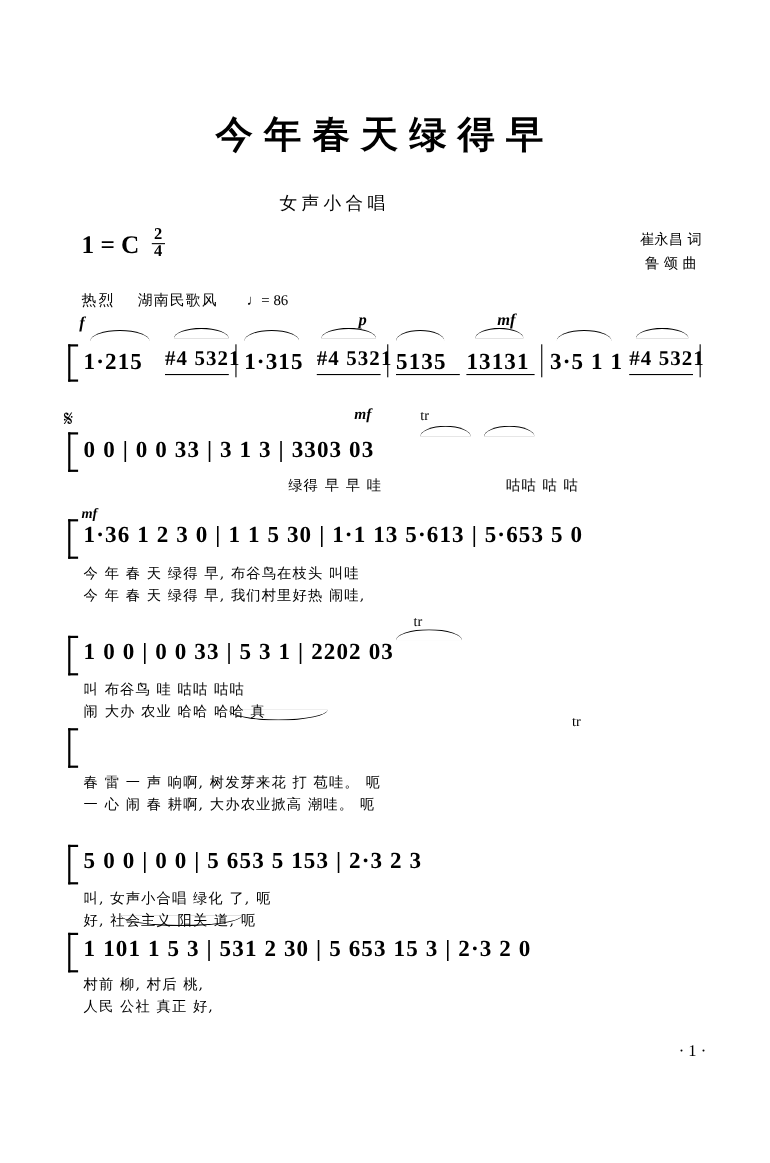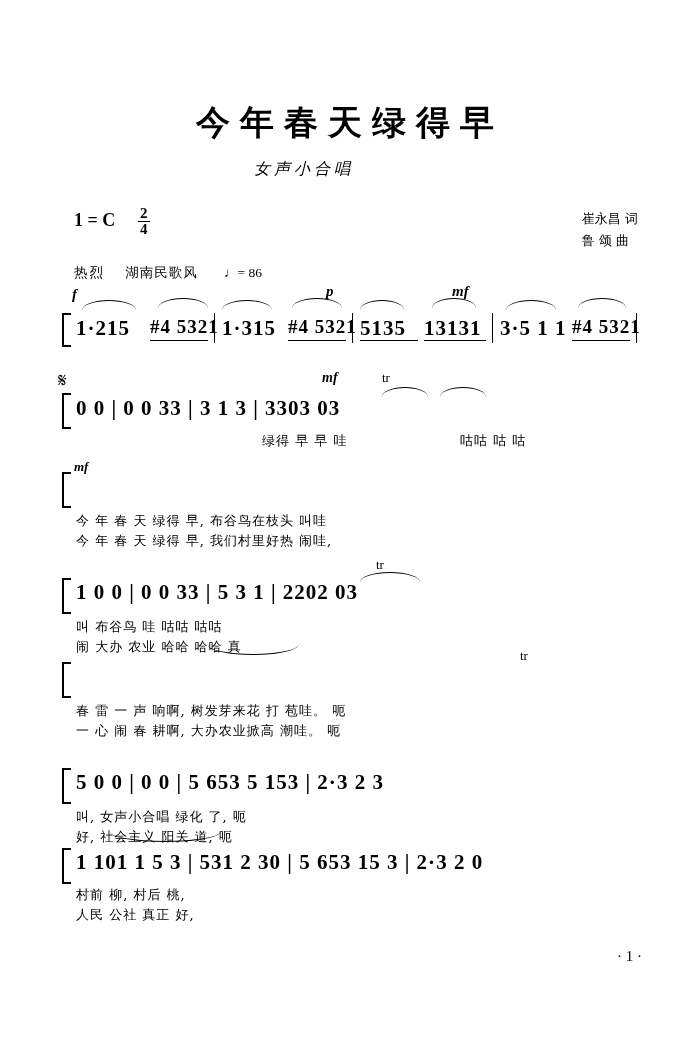--- a/index.html
+++ b/index.html
@@ -28,54 +28,53 @@
     left: 0;
     width: 700px;
     text-align: center;
     font-size: 34px;
     letter-spacing: 10px;
     font-family: "DejaVu Serif", serif;
     font-weight: 600;
   }
   .subtitle {
     position: absolute;
-    top: 159px;
+    top: 175px;
     left: 0;
     width: 608px;
     text-align: center;
     font-size: 16px;
     letter-spacing: 4px;
     font-family: "DejaVu Serif", serif;
-    font-style: italic;
   }
   .key-sig {
     position: absolute;
     top: 210px;
     left: 74px;
-    font-size: 18px;
+    font-size: 23px;
     font-weight: bold;
     font-family: "Liberation Serif", serif;
   }
   .timesig {
     position: absolute;
     top: 206px;
     left: 138px;
     font-size: 15px;
     font-weight: bold;
     text-align: center;
     line-height: 1.0;
   }
   .timesig .num { display: block; border-bottom: 1.6px solid #000; padding: 0 2px;}
   .timesig .den { display: block; padding: 0 2px;}
 
   .credits {
     position: absolute;
     top: 208px;
     right: 62px;
-    text-align: left;
+    text-align: center;
     font-size: 13px;
     line-height: 22px;
     font-family: "DejaVu Serif", serif;
   }
   .tempo-row {
     position: absolute;
     top: 264px;
     left: 74px;
     font-size: 13.5px;
     font-family: "DejaVu Serif", serif;
@@ -218,20 +217,21 @@
   <div class="slur" style="top:387px; left:382px; width:46px;"></div>
   <div class="slur" style="top:387px; left:440px; width:46px;"></div>
 
   <div class="bracket-l" style="top:393px; left:62px; height:32px;"></div>
   <div class="notes" style="top:396px; left:76px;">0    0      |   0    0 33 | 3    1   3 | 3303 03</div>
   <div class="lyric" style="top:432px; left:262px;">绿得  早  早 哇</div>
   <div class="lyric" style="top:432px; left:460px;">咕咕  咕  咕</div>
 
   <div class="dyn" style="top:459px; left:74px; font-size:13px;">mf</div>
   <div class="bracket-l" style="top:472px; left:62px; height:32px;"></div>
+  <div class="notes" style="top:474px; left:76px;">1·36 1 2 3 0 | 1 1 5 30 | 1·1 13 5·613 | 5·653   5 0</div>
   <div class="lyric" style="top:512px; left:76px;">今 年 春 天     绿得   早,  布谷鸟在枝头    叫哇</div>
   <div class="lyric" style="top:532px; left:76px;">今 年 春 天     绿得   早,  我们村里好热    闹哇,</div>
 
   <div class="ital-mark" style="top:557px; left:376px;">tr</div>
   <div class="slur" style="top:572px; left:360px; width:60px;"></div>
   <div class="bracket-l" style="top:578px; left:62px; height:32px;"></div>
   <div class="notes" style="top:580px; left:76px;">1 0     0     |  0     0 33 | 5 3     1 | 2202 03</div>
   <div class="lyric" style="top:618px; left:76px;">叫      布谷鸟 哇     咕咕 咕咕</div>
   <div class="lyric" style="top:638px; left:76px;">闹      大办 农业    哈哈 哈哈 真</div>
 

